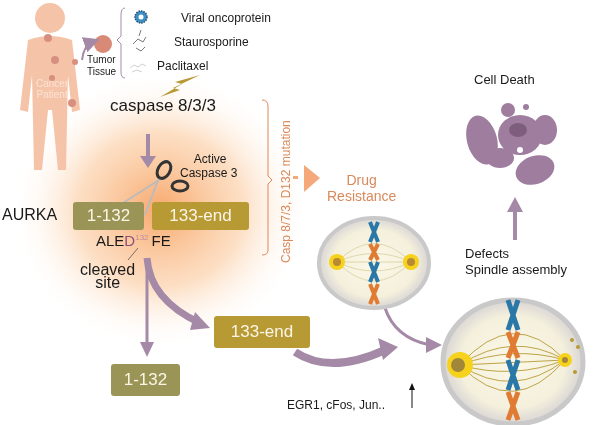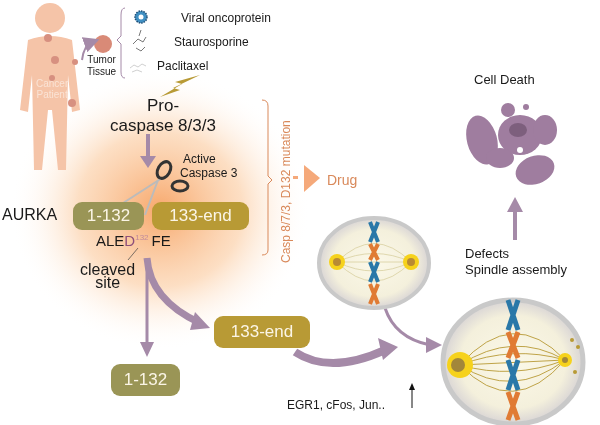--- a/index.html
+++ b/index.html
@@ -1,19 +1,19 @@
 <!DOCTYPE html>
 <html><head>
 <meta charset="utf-8">
 <style>
   html, body { margin:0; padding:0; background:#ffffff; }
   body { width:600px; height:425px; position:relative; overflow:hidden; font-family:"Liberation Sans", sans-serif; }
   .abs { position:absolute; }
   .txt { color:#1a1a1a; white-space:nowrap; }
-  .box { position:absolute; color:#fbf5e6; font-size:17px; display:flex; align-items:center; justify-content:center; border-radius:9px; }
+  .box { position:absolute; color:#fbf5e6; font-size:17px; display:flex; align-items:center; justify-content:center; border-radius:3px; }
   svg.layer { position:absolute; left:0; top:0; }
 </style>
 </head>
 <body>
 
 <svg class="layer" width="600" height="425">
   <defs>
     <radialGradient id="glow" cx="50%" cy="50%" r="50%">
       <stop offset="0%" stop-color="#f7a364" stop-opacity="0.95"></stop>
       <stop offset="55%" stop-color="#fbc99c" stop-opacity="0.6"></stop>
@@ -138,55 +138,55 @@
       <circle cx="575" cy="372" r="2" fill="#b89a35"></circle>
     <path d="M508,300 L518,330 M518,300 L508,330 M508,360 L518,390 M518,360 L508,390" stroke="#2a78a8" stroke-width="5"></path>
     <path d="M508,332 L518,358 M518,332 L508,358 M508,392 L518,420 M518,392 L508,420" stroke="#e07b34" stroke-width="5"></path>
   </g>
 </svg>
 
 <div class="abs" style="left:36px;top:78px;color:#fae3d5;font-size:10px;line-height:11px;text-align:center;">
   <div>Cancer</div>
   <div>Patient</div>
 </div>
-<div class="abs txt" style="left:87px;top:54px;font-size:10px;line-height:12px;text-align:center;">
+<div class="abs txt" style="left:87px;top:54px;font-size:10px;line-height:12px;text-align:left;">
   <div>Tumor</div>
   <div>Tissue</div>
 </div>
 
 <div class="abs txt" style="left:157px;top:11px;font-size:12px;margin-left:24px;">Viral oncoprotein</div>
 <div class="abs txt" style="left:174px;top:35px;font-size:12px;">Staurosporine</div>
 <div class="abs txt" style="left:157px;top:59px;font-size:12px;">Paclitaxel</div>
 
 <div class="abs txt" style="left:98px;top:96px;font-size:17px;line-height:20px;text-align:center;width:130px;">
-  <div>Pro-</div>
   <div>caspase 8/3/3</div>
 </div>
 
 <div class="abs txt" style="left:180px;top:152px;font-size:12px;line-height:14px;">
-  <div style="padding-left:3px;">Active</div>
+  <div style="padding-left:3px;text-align:center;">Active</div>
   <div>Caspase 3</div>
 </div>
 
 <div class="abs txt" style="left:2px;top:206px;font-size:16px;">AURKA</div>
 <div class="box" style="left:73px;top:202px;width:71px;height:28px;background:#9a9556;">1-132</div>
 <div class="box" style="left:152px;top:202px;width:97px;height:28px;background:#b89a35;">133-end</div>
 
 <div class="abs txt" style="left:96px;top:232px;font-size:15px;">
   <span>ALE</span><span style="color:#8e4f7a;">D</span><sup style="color:#c08a9a;font-size:8px;">132</sup><span style="padding-left:3px;">FE</span>
 </div>
 <div class="abs txt" style="left:80px;top:263px;font-size:16px;line-height:13px;text-align:center;">
   <div>cleaved</div>
   <div>site</div>
 </div>
 
 <div class="abs" style="left:279px;top:263px;transform:rotate(-90deg);transform-origin:0 0;color:#d9895a;font-size:12px;white-space:nowrap;">Casp 8/7/3, D132 mutation</div>
 
 <div class="abs" style="left:327px;top:172px;color:#d9895a;font-size:14px;line-height:16px;text-align:center;">
   <div>Drug</div>
+  <div>Resistance</div>
 </div>
 
 <div class="abs txt" style="left:474px;top:72px;font-size:13px;">Cell Death</div>
 
 <div class="abs txt" style="left:465px;top:246px;font-size:13px;line-height:16px;">
   <div>Defects</div>
   <div>Spindle assembly</div>
 </div>
 
 <div class="box" style="left:214px;top:316px;width:96px;height:32px;background:#b89a35;">133-end</div>

